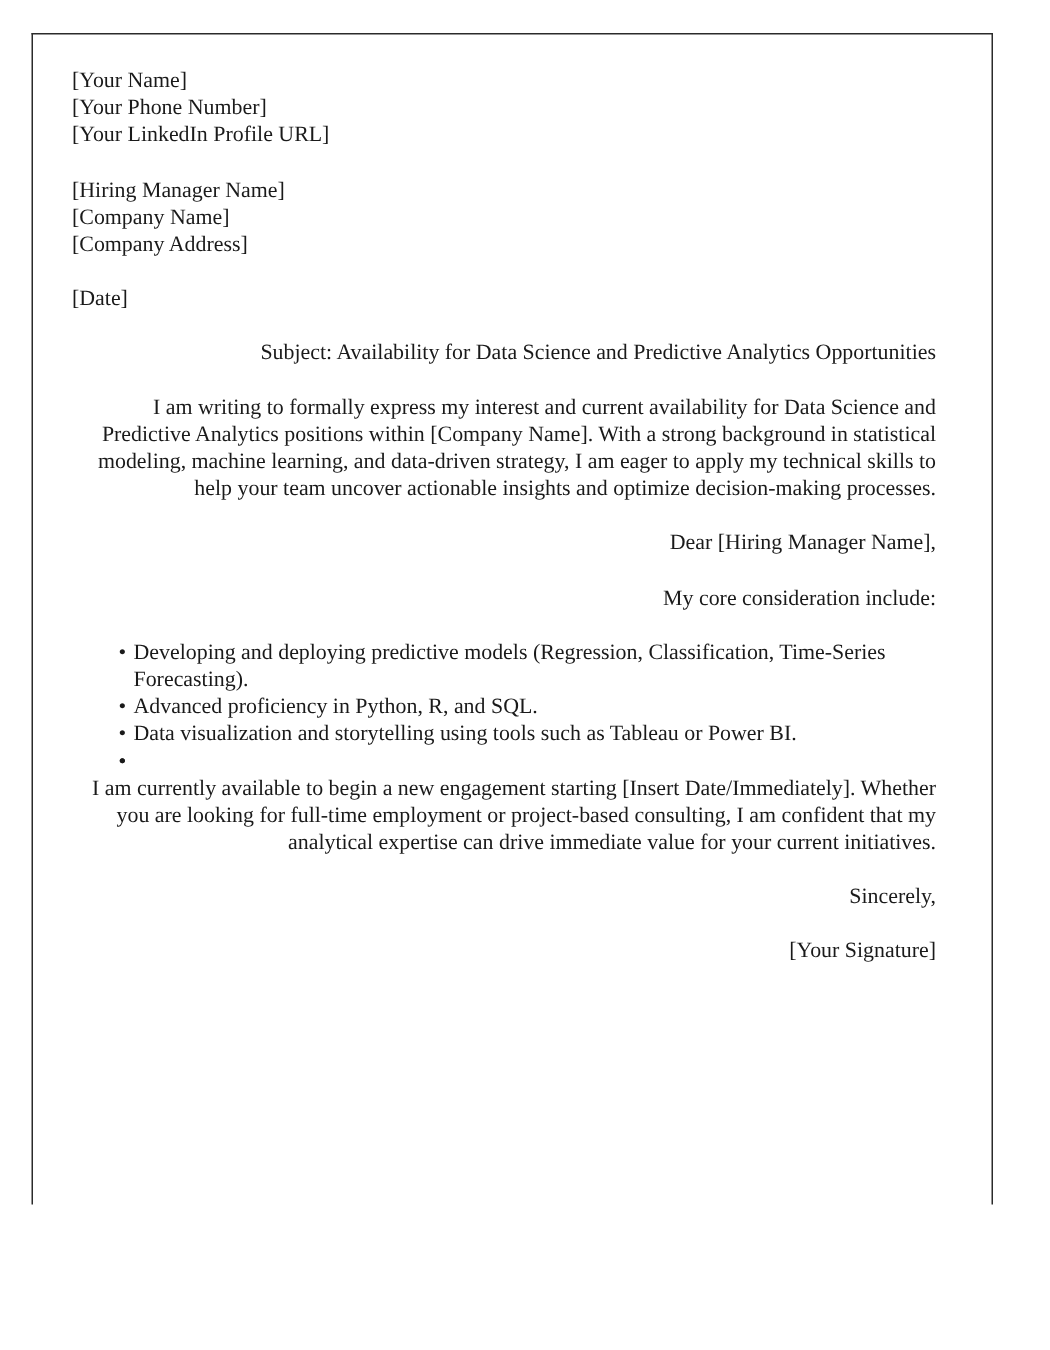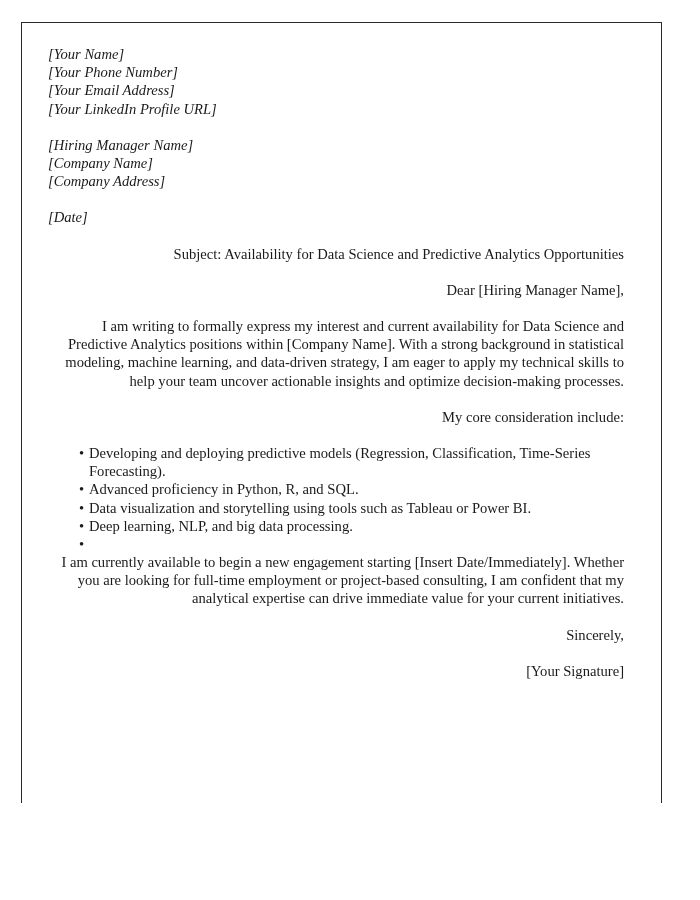--- a/index.html
+++ b/index.html
@@ -41,21 +41,20 @@
 
   .block {
     margin: 0 0 18px 0;
   }
   .block:last-child {
     margin-bottom: 0;
   }
   .line {
     display: block;
     white-space: nowrap;
-    font-style: italic;
   }
   .para {
     margin: 0 0 18px 0;
     text-align: right;
   }
 
   ul.competency-list {
     list-style: none;
     margin: 0 0 18px 0;
     padding: 0;
@@ -76,58 +75,56 @@
 </head>
 <body>
 
 <div class="page-sheet">
 
   <div class="letter-body">
 
     <div class="block">
       <span class="line">[Your Name]</span>
       <span class="line">[Your Phone Number]</span>
-      <span class="line">[Your Email Address]</span>
       <span class="line">[Your LinkedIn Profile URL]</span>
     </div>
 
     <div class="block">
       <span class="line">[Hiring Manager Name]</span>
       <span class="line">[Company Name]</span>
       <span class="line">[Company Address]</span>
     </div>
 
     <div class="block">
       <span class="line">[Date]</span>
     </div>
 
     <p class="para">Subject: Availability for Data Science and Predictive Analytics Opportunities</p>
 
+    <p class="para">I am writing to formally express my interest and current availability for Data Science and Predictive Analytics positions within [Company Name]. With a strong background in statistical modeling, machine learning, and data-driven strategy, I am eager to apply my technical skills to help your team uncover actionable insights and optimize decision-making processes.</p>
+
     <p class="para">Dear [Hiring Manager Name],</p>
-
-    <p class="para">I am writing to formally express my interest and current availability for Data Science and Predictive Analytics positions within [Company Name]. With a strong background in statistical modeling, machine learning, and data-driven strategy, I am eager to apply my technical skills to help your team uncover actionable insights and optimize decision-making processes.</p>
 
     <p class="para">My core consideration include:</p>
 
     <ul class="competency-list">
       <li>
         <span class="bullet-glyph">•</span>
         <span>Developing and deploying predictive models (Regression, Classification, Time-Series Forecasting).</span>
       </li>
       <li>
         <span class="bullet-glyph">•</span>
         <span>Advanced proficiency in Python, R, and SQL.</span>
       </li>
       <li>
         <span class="bullet-glyph">•</span>
         <span>Data visualization and storytelling using tools such as Tableau or Power BI.</span>
       </li>
       <li>
         <span class="bullet-glyph">•</span>
-        <span>Deep learning, NLP, and big data processing.</span>
       </li>
       <li>
         <span class="bullet-glyph">•</span>
       </li>
     </ul>
 
     <p class="para">I am currently available to begin a new engagement starting [Insert Date/Immediately]. Whether you are looking for full-time employment or project-based consulting, I am confident that my analytical expertise can drive immediate value for your current initiatives.</p>
 
 
     <p class="para">Sincerely,</p>

